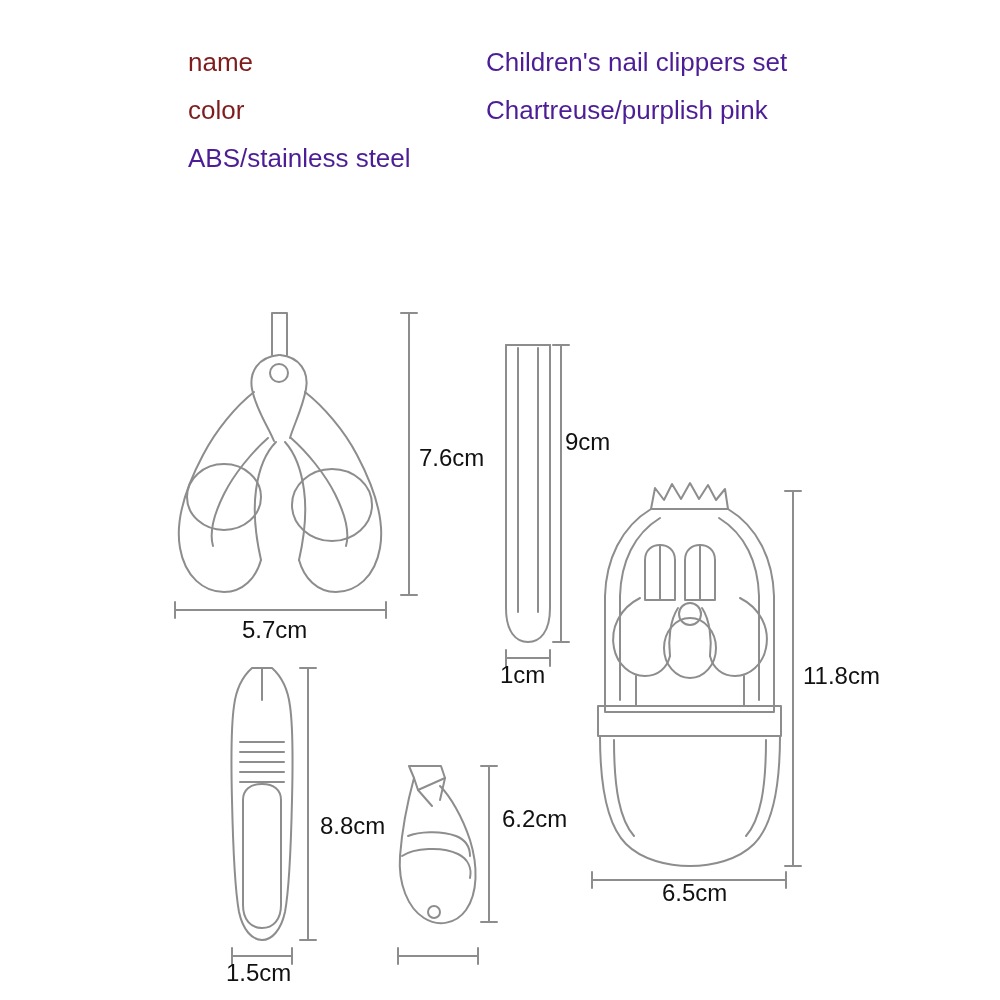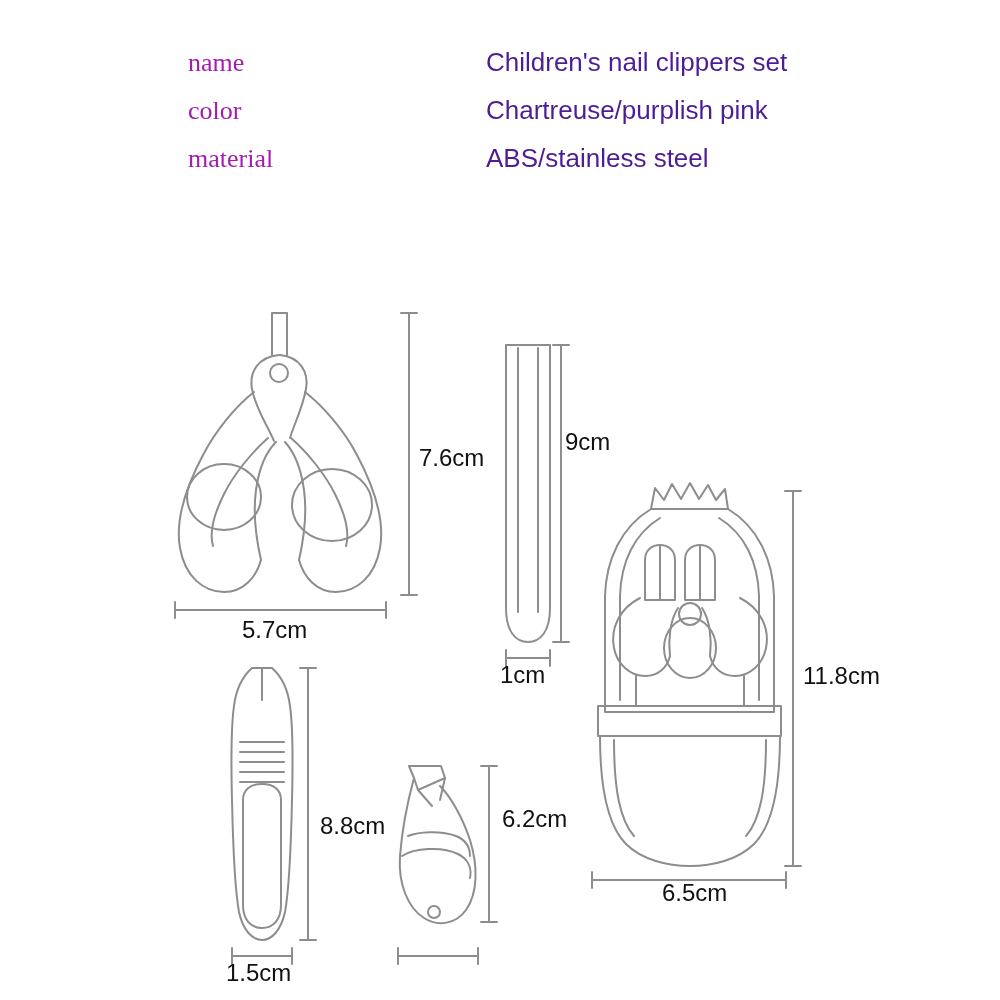--- a/index.html
+++ b/index.html
@@ -24,23 +24,22 @@
     width: 700px;
   }
   .spec-row {
     display: flex;
     align-items: baseline;
     height: 48px;
   }
   .spec-label {
     width: 298px;
     font-size: 26px;
-    color: #a21caf;
+    color: #7f1d1d;
     line-height: 48px;
-    font-family: Liberation Serif, serif;
   }
   .spec-value {
     font-size: 26px;
     color: #4c1d95;
     line-height: 48px;
   }
 
   
   #drawing {
     position: absolute;
@@ -65,21 +64,20 @@
     <div class="spec-label">name</div>
     <div class="spec-value">Children's nail clippers set</div>
   </div>
 
   <div class="spec-row">
     <div class="spec-label">color</div>
     <div class="spec-value">Chartreuse/purplish pink</div>
   </div>
 
   <div class="spec-row">
-    <div class="spec-label">material</div>
     <div class="spec-value">ABS/stainless steel</div>
   </div>
 
 
 </div>
 
 <div id="drawing">
 
   <svg width="1000" height="1000" viewBox="0 0 1000 1000" style="position:absolute;left:0;top:0;">
     <g fill="none" stroke="#8d8d8d" stroke-width="2" stroke-linecap="round" stroke-linejoin="round">

